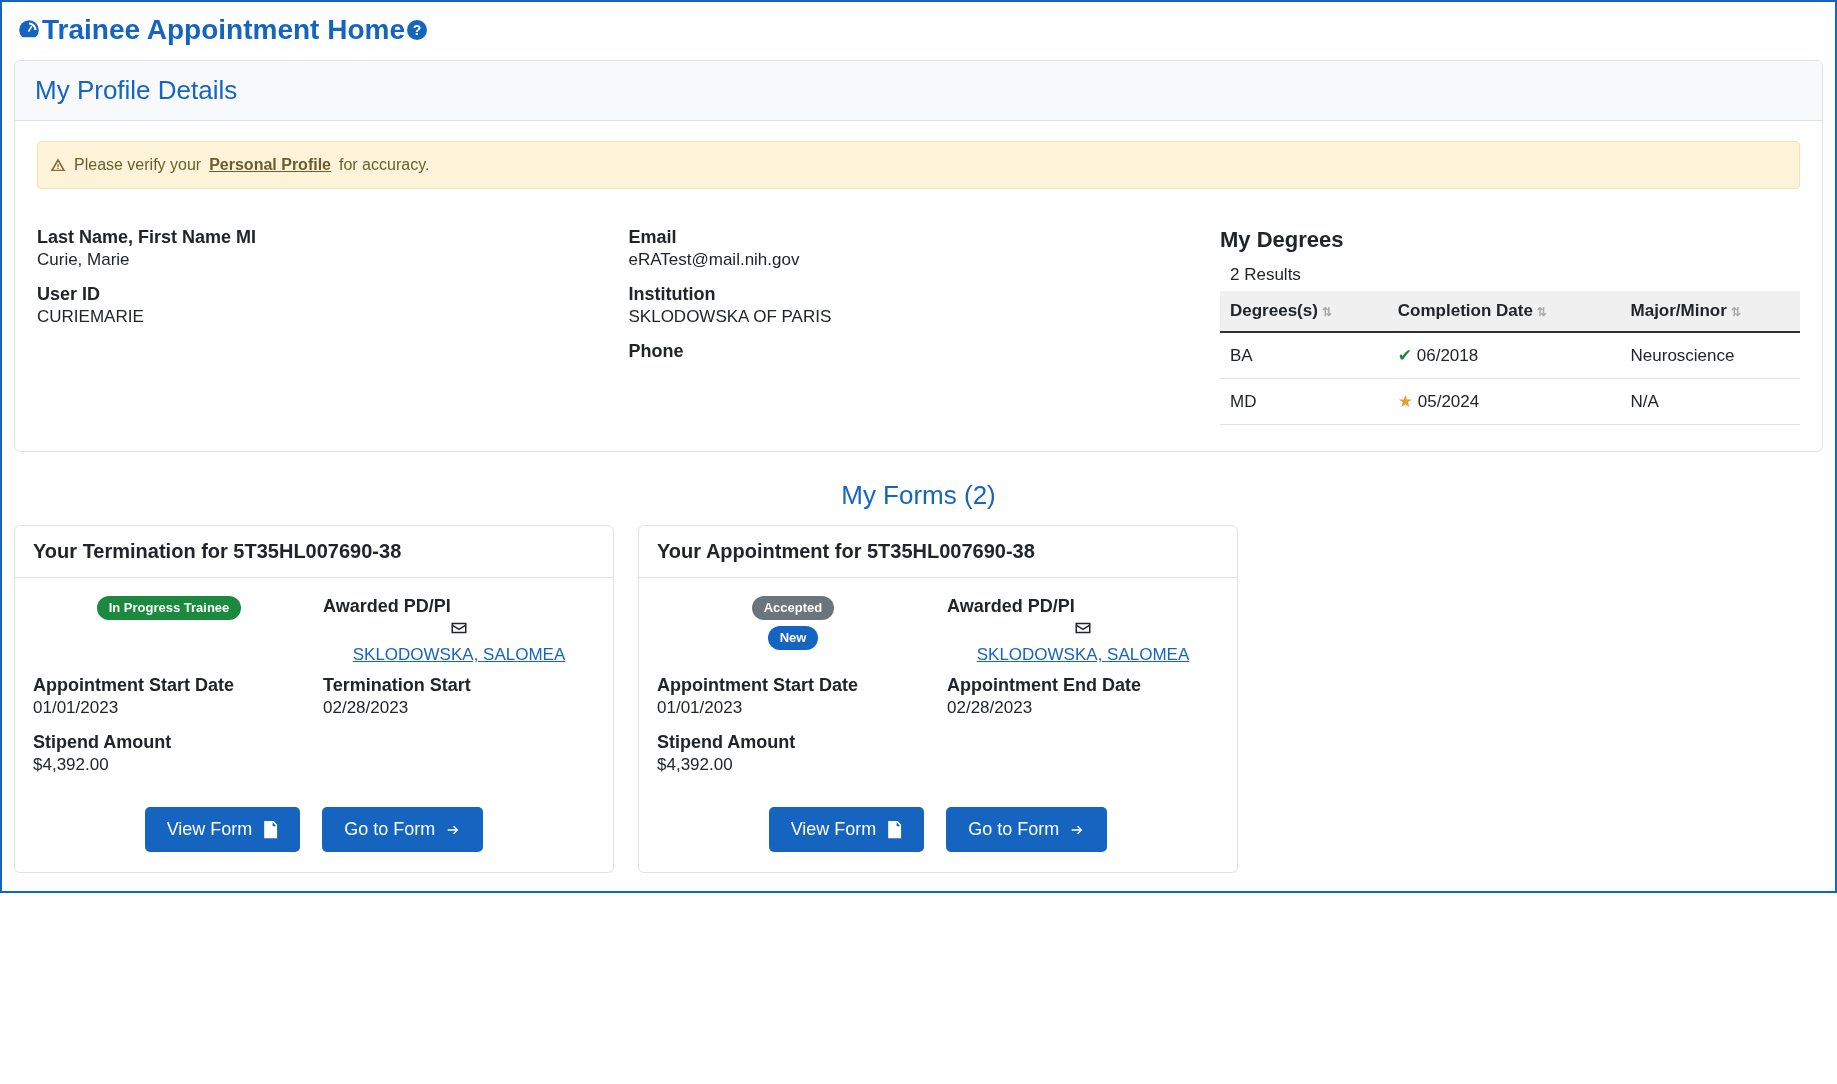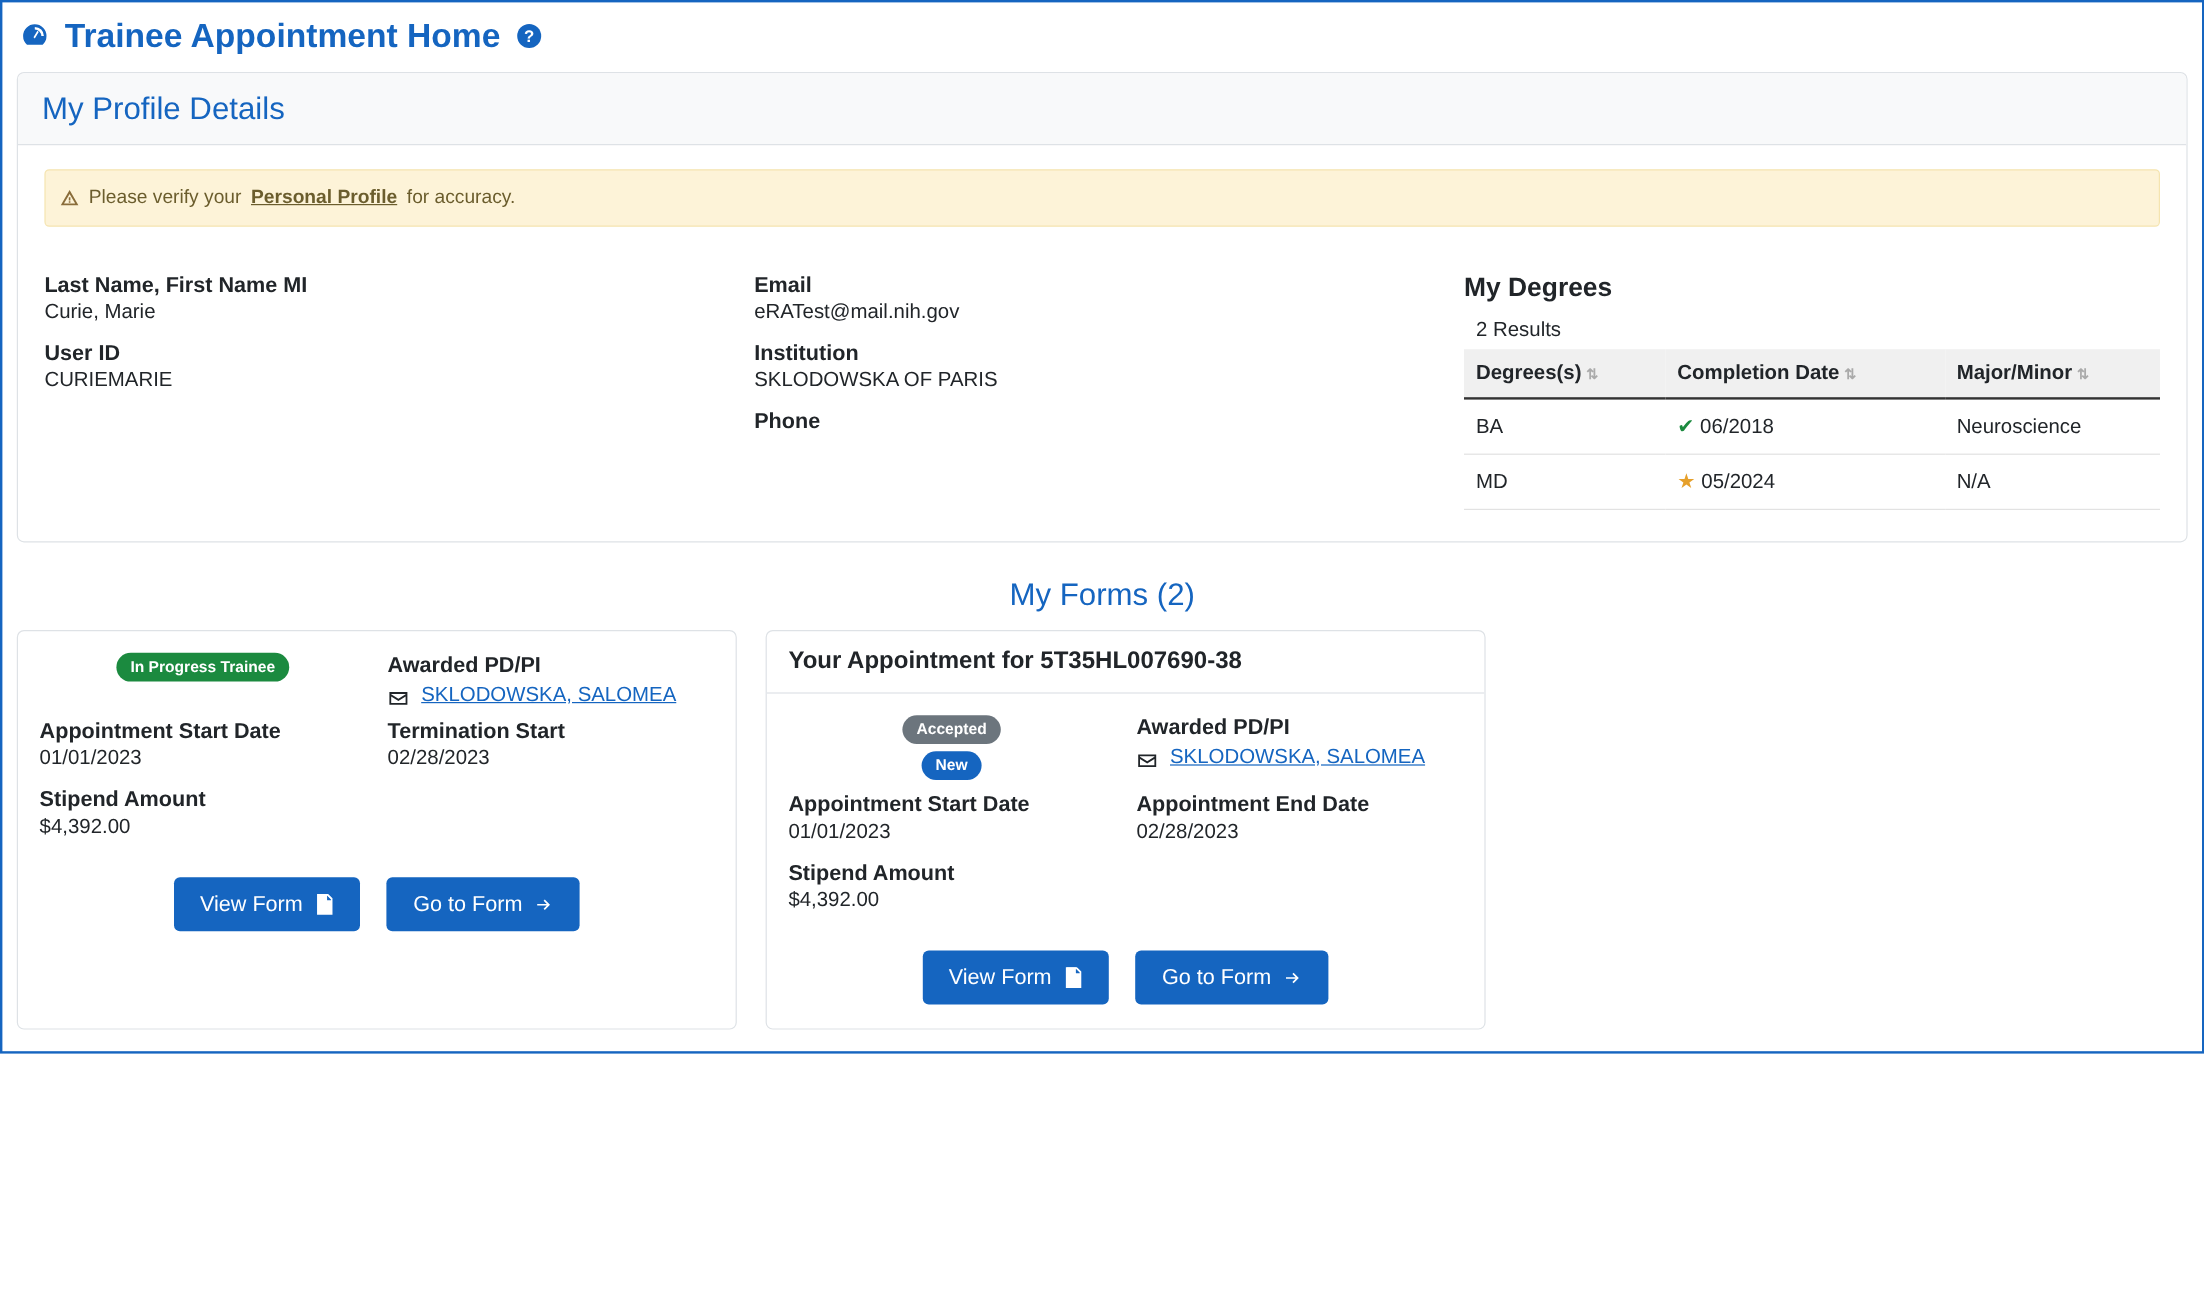--- a/index.html
+++ b/index.html
@@ -11,21 +11,20 @@
     border: 2px solid #1565c0;
     padding: 12px 12px 18px 12px;
     width: 1837px;
   }
   h1.page-title {
     color: #1565c0;
     font-size: 28px;
     font-weight: 600;
     display: flex;
     align-items: center;
-    gap: 12px;
     margin-bottom: 14px;
     padding-left: 2px;
   }
   .icon { display: inline-flex; align-items: center; justify-content: center; }
   .card {
     border: 1px solid #dee2e6;
     border-radius: 6px;
     overflow: hidden;
     margin-bottom: 28px;
   }
@@ -109,21 +108,21 @@
     font-size: 13px;
     font-weight: 600;
     color: #fff;
     line-height: 1.4;
   }
   .badge-green { background: #1b8a3f; }
   .badge-gray  { background: #6c757d; }
   .badge-blue  { background: #1565c0; }
   .badge-stack { display:flex; flex-direction:column; align-items:center; gap:6px;}
   .pdpi-label { font-weight: 700; font-size: 18px; }
-  .pdpi-line { display: flex; align-items: flex-end; gap: 10px; margin-top: 4px; }
+  .pdpi-line { display: flex; align-items: center; gap: 10px; margin-top: 4px; flex-direction: column; }
   .pdpi-link { color: #1565c0; text-decoration: underline; cursor: pointer; font-size: 17px; }
   .btn-row { display: flex; justify-content: center; gap: 22px; margin-top: 18px; }
   .btn {
     background: #1565c0;
     color: #ffffff;
     border: none;
     border-radius: 5px;
     padding: 12px 22px;
     font-size: 18px;
     cursor: pointer;
@@ -215,20 +214,21 @@
             </tbody>
         </table>
       </div>
     </div>
   </div>
 </div>
 
 <h2 class="section-title">My Forms (2)</h2>
 <div class="forms-row" id="forms-row">
     <div class="form-card">
+      <div class="form-card-header">Your Termination for 5T35HL007690-38</div>
       <div class="form-card-body">
         <div class="form-grid">
           <div>
             <div class="badge-stack">
               <span class="badge badge-green">In Progress Trainee</span>
             </div>
           </div>
           <div>
             <div class="pdpi-label">Awarded PD/PI</div>
             <div class="pdpi-line">

